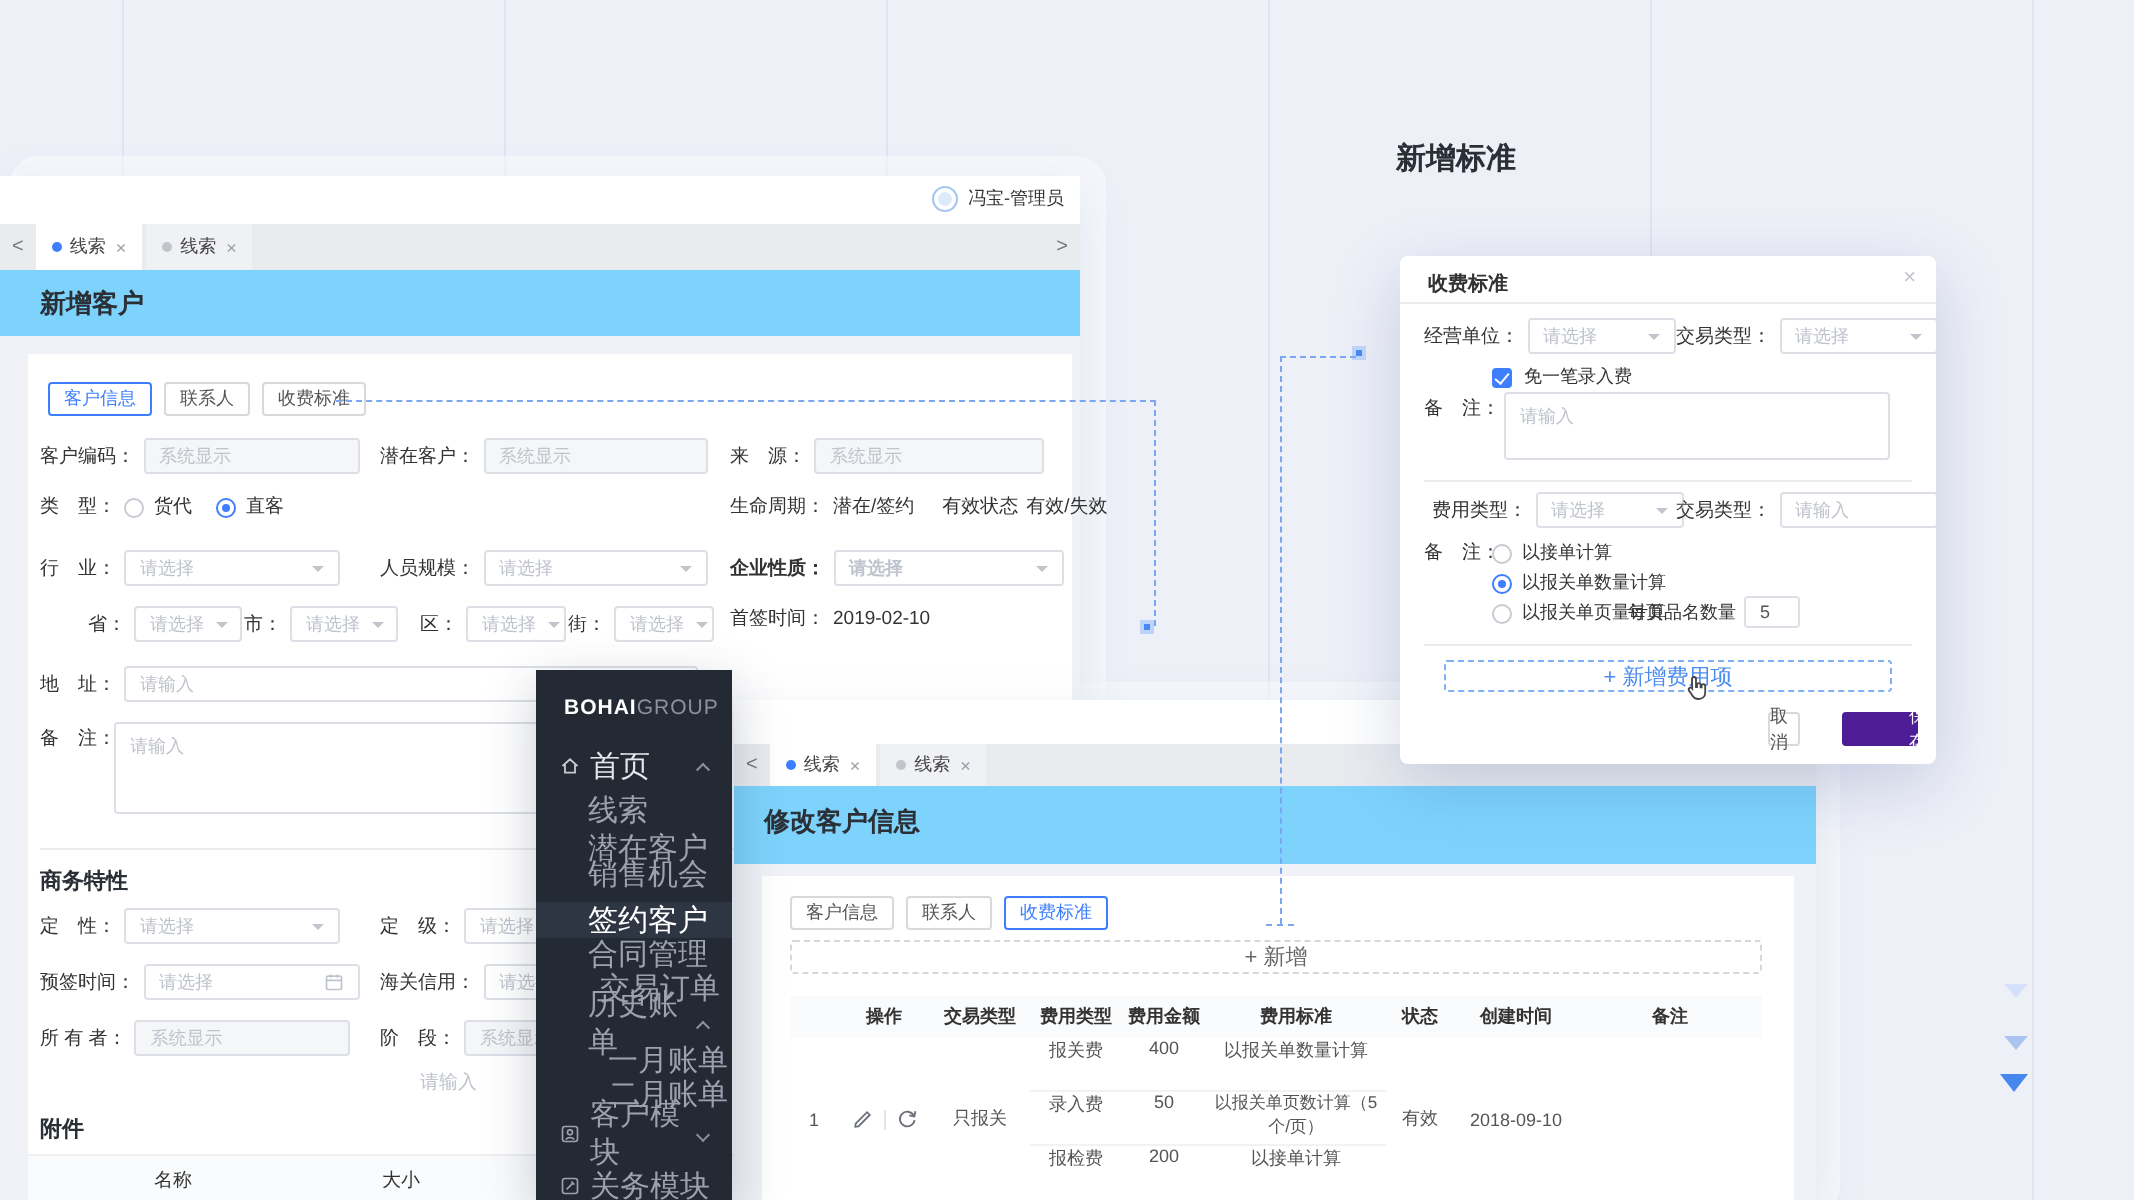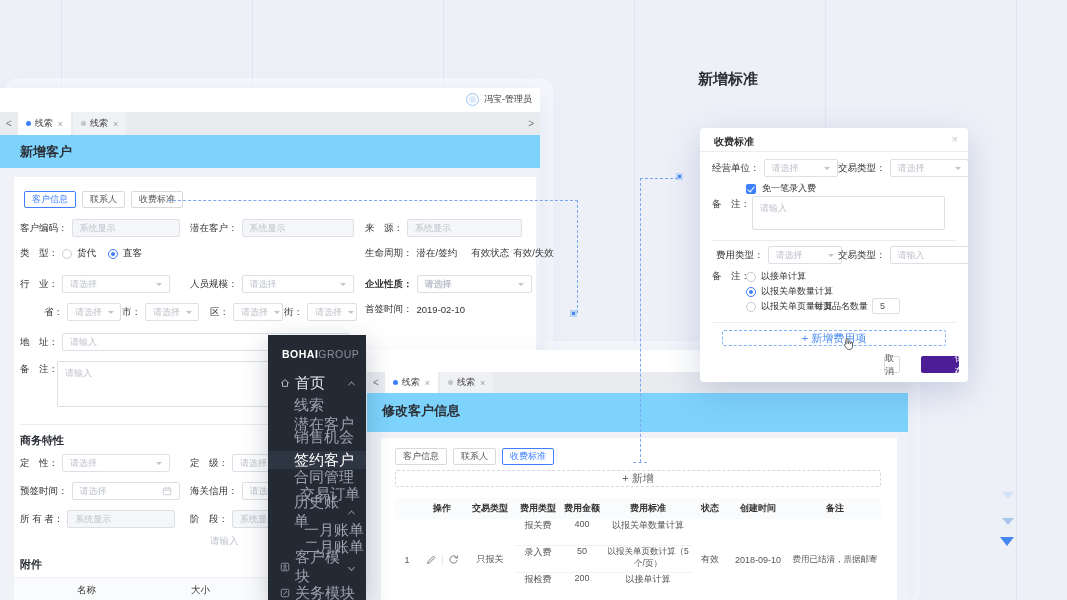--- a/index.html
+++ b/index.html
@@ -339,21 +339,20 @@
             <div class="tc" style="width:90px;font-size:8.5px;">以报关单页数计算（5个/页）</div>
           </div>
           <div class="subrow">
             <div class="tc" style="width:46px;">报检费</div>
             <div class="tc" style="width:42px;">200</div>
             <div class="tc" style="width:90px;">以接单计算</div>
           </div>
         </div>
         <div class="tc" style="width:34px;height:81px;">有效</div>
         <div class="tc" style="width:62px;height:81px;">2018-09-10</div>
-        <div class="tc" style="width:92px;height:81px;font-size:8.5px;">费用已结清，票据邮寄</div>
       </div>
     </div>
   </div>
 
   <div class="sb" style="left:268px;top:335px;width:98px;height:265px;">
     <div class="sb-logo">
       <span>BOHAI</span><span class="lg">GROUP</span>
     </div>
     <div class="sb-item" style="top:39px;color:#e3e6ec;">
       <span style="margin-left:12px;margin-right:5px;">

